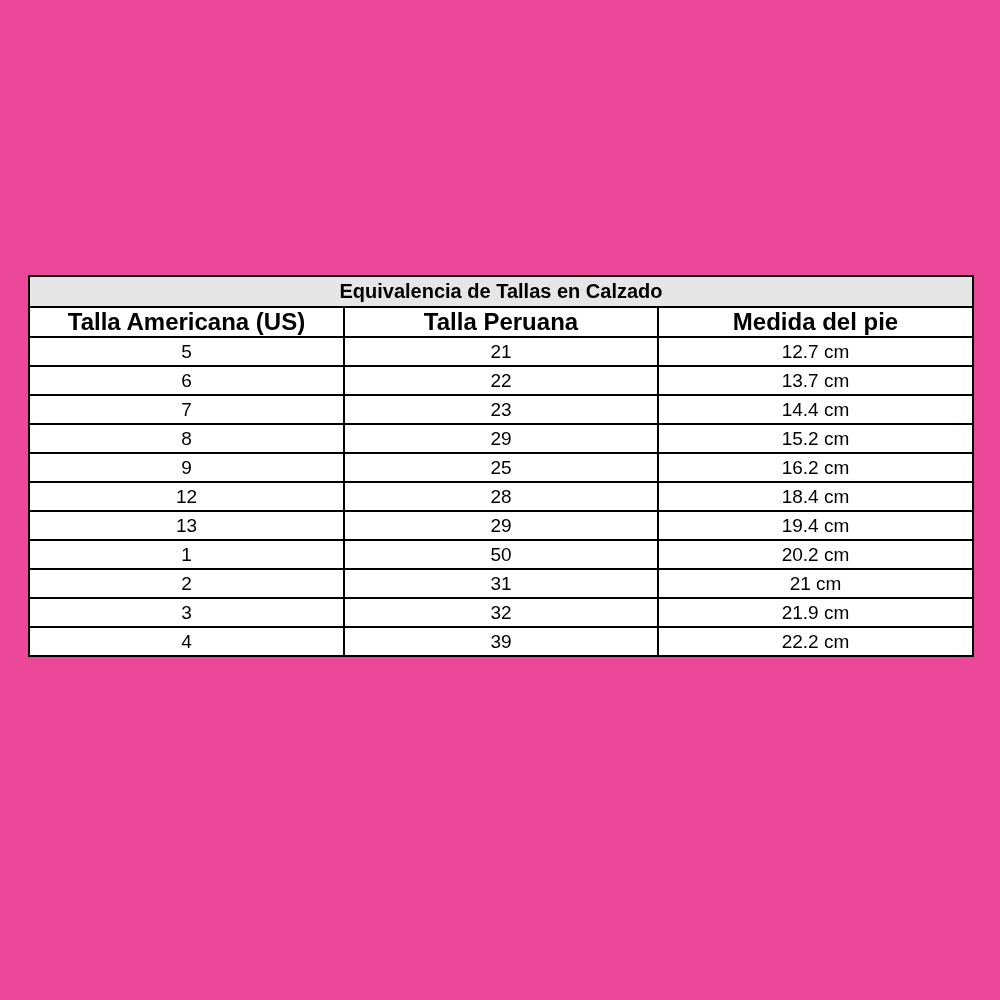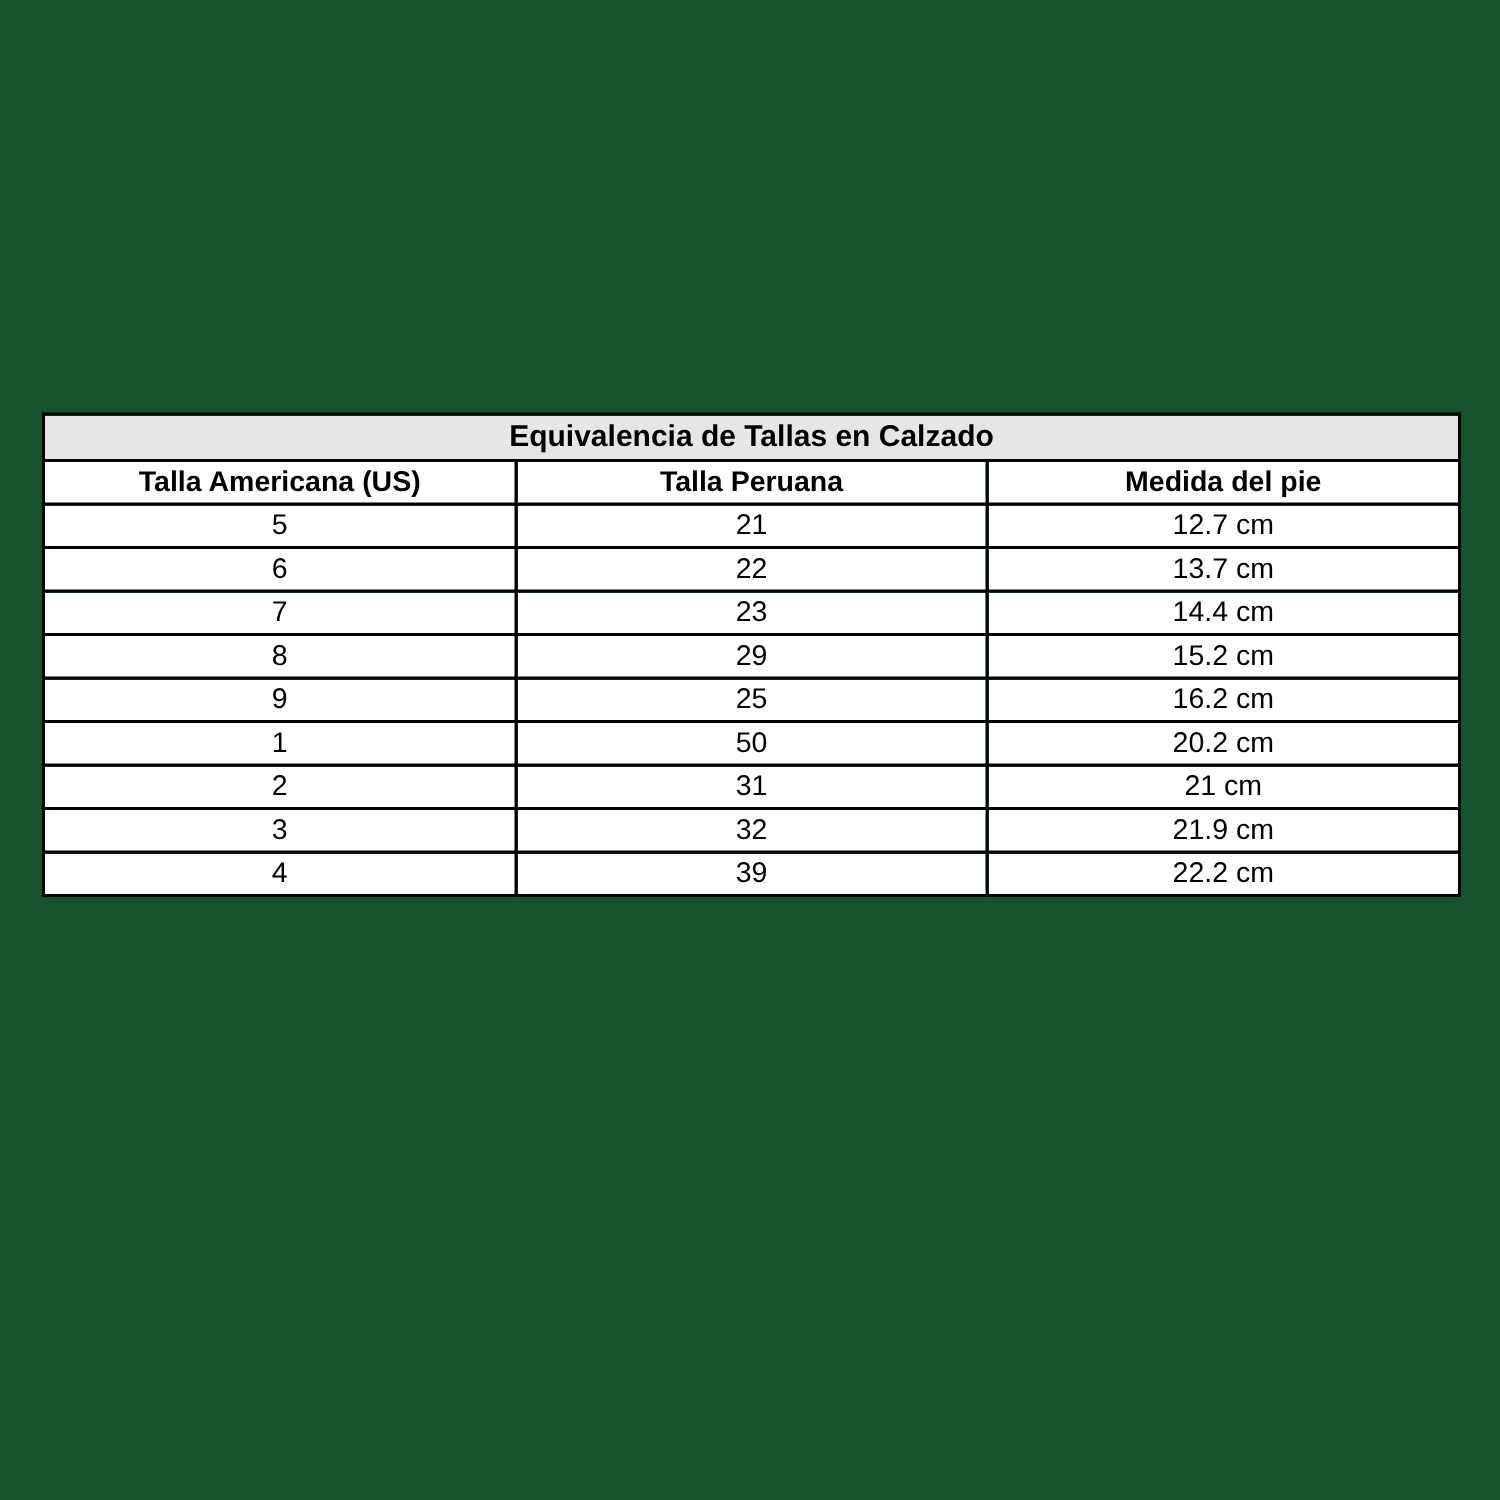--- a/index.html
+++ b/index.html
@@ -8,21 +8,21 @@
     background: #ffffff;
     width: 1000px;
     height: 1000px;
     font-family: "Liberation Sans", sans-serif;
     color: #000000;
   }
   .page {
     position: relative;
     width: 1000px;
     height: 1000px;
-    background: #14532d;
+    background: #ec4899;
   }
   table.size-table {
     position: absolute;
     left: 28px;
     top: 275px;
     width: 944px;
     border-collapse: collapse;
     table-layout: fixed;
   }
   table.size-table td, table.size-table th {
@@ -33,21 +33,21 @@
     overflow: hidden;
     white-space: nowrap;
   }
   tr.title-row td {
     height: 29px;
     font-size: 20px;
     font-weight: bold;
   }
   tr.header-row th {
     height: 27px;
-    font-size: 19px;
+    font-size: 24px;
     font-weight: bold;
     background: #ffffff;
   }
   tr.data-row td {
     height: 27px;
     font-size: 19px;
     font-weight: normal;
     background: #ffffff;
   }
 </style>
@@ -90,20 +90,30 @@
           <td>8</td>
           <td>29</td>
           <td>15.2 cm</td>
         </tr>
         <tr class="data-row">
           <td>9</td>
           <td>25</td>
           <td>16.2 cm</td>
         </tr>
         <tr class="data-row">
+          <td>12</td>
+          <td>28</td>
+          <td>18.4 cm</td>
+        </tr>
+        <tr class="data-row">
+          <td>13</td>
+          <td>29</td>
+          <td>19.4 cm</td>
+        </tr>
+        <tr class="data-row">
           <td>1</td>
           <td>50</td>
           <td>20.2 cm</td>
         </tr>
         <tr class="data-row">
           <td>2</td>
           <td>31</td>
           <td>21 cm</td>
         </tr>
         <tr class="data-row">

